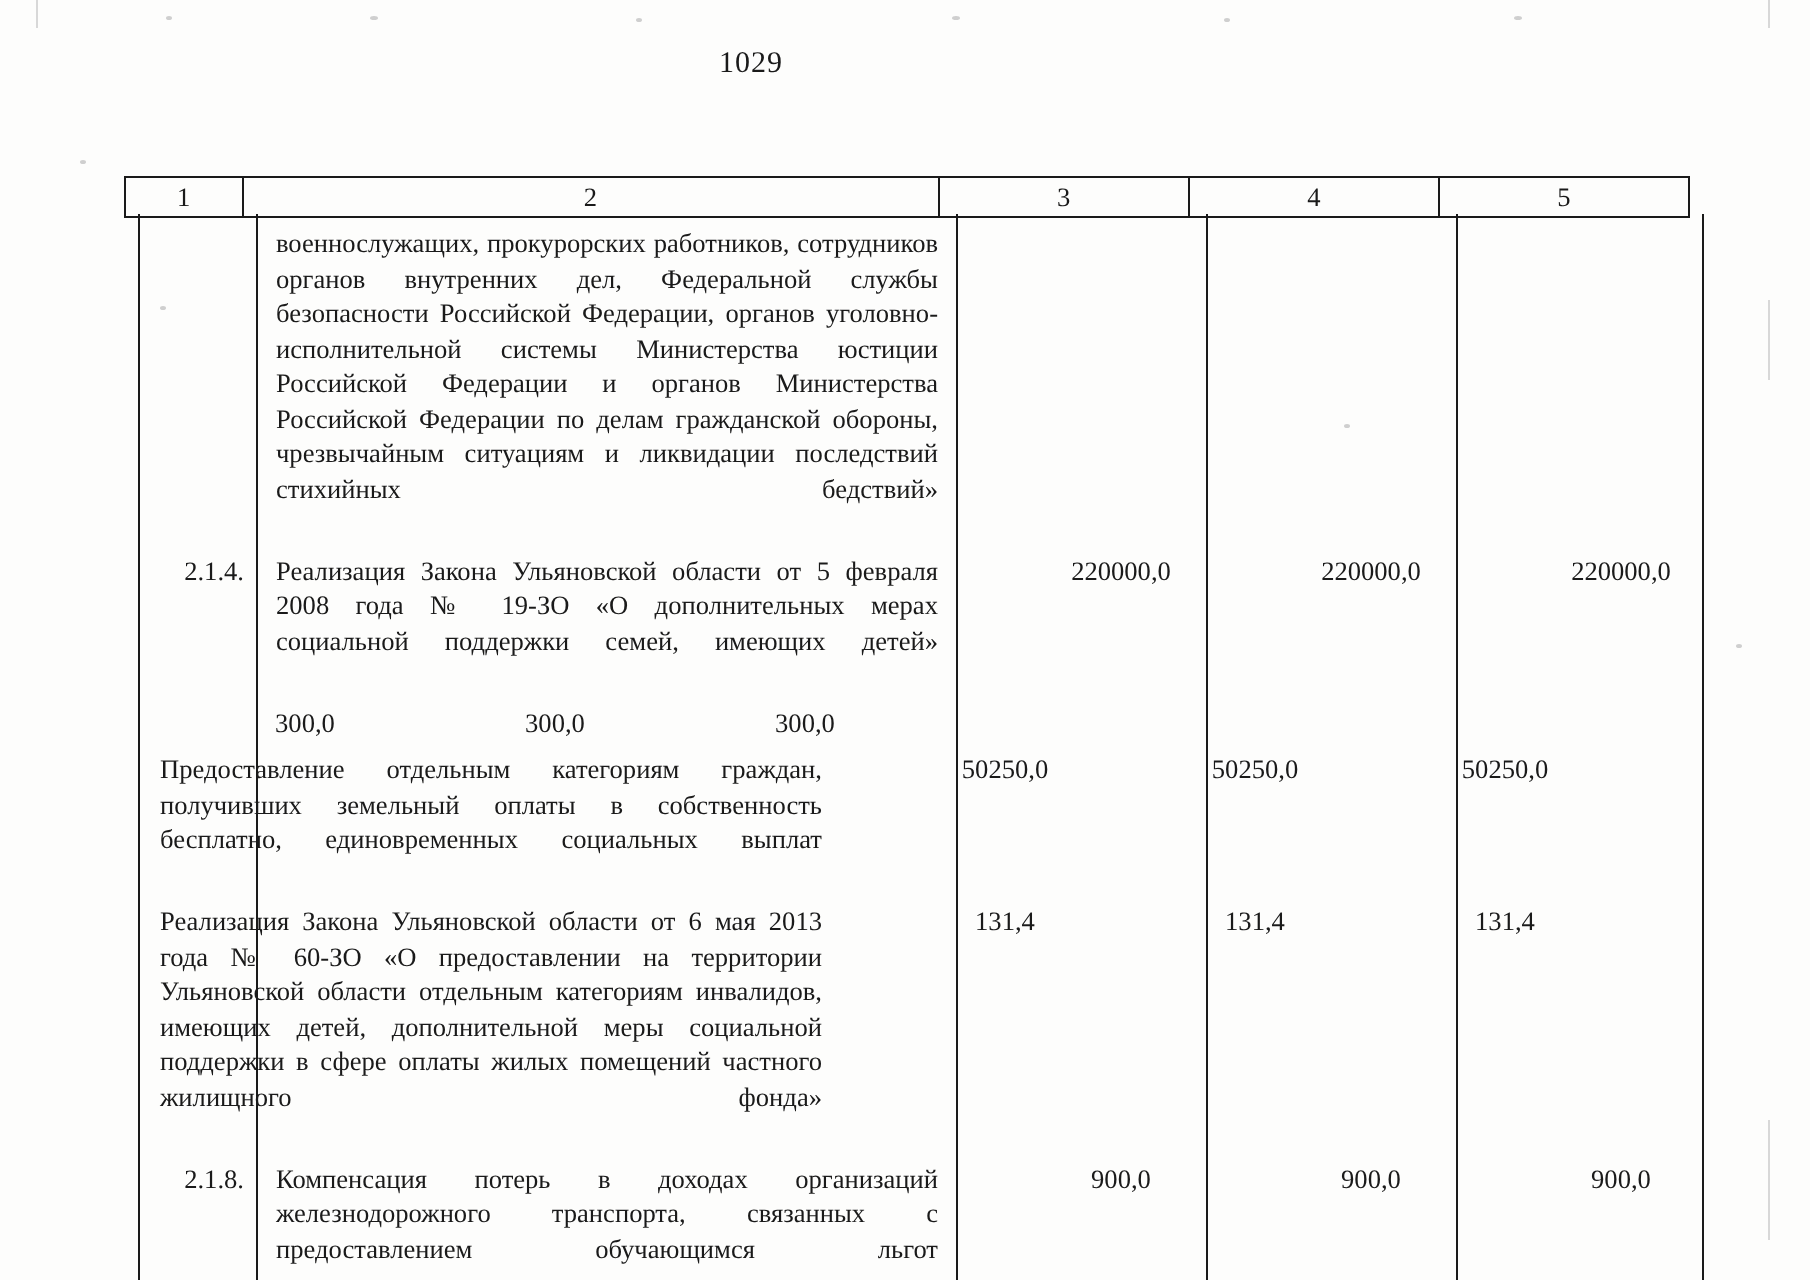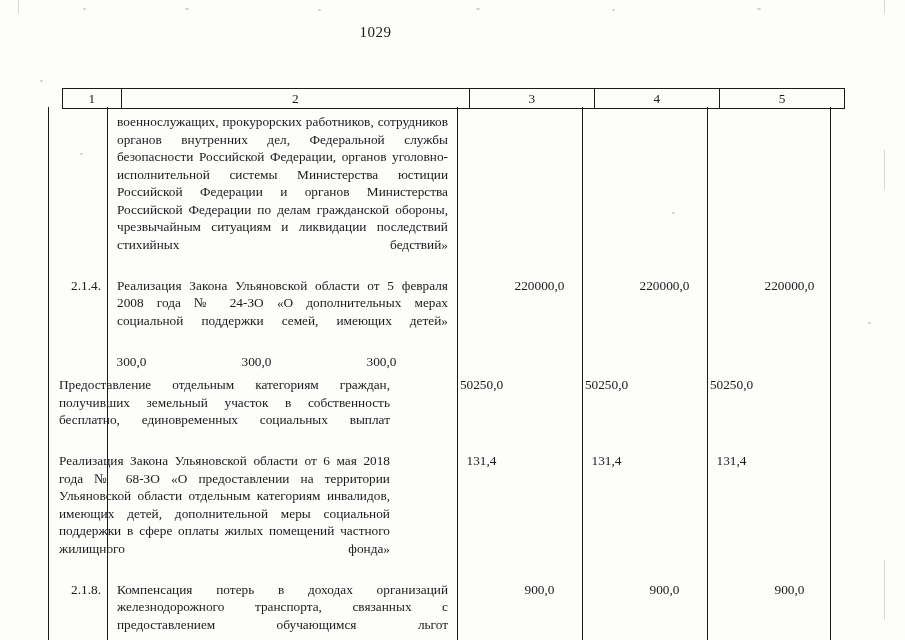--- a/index.html
+++ b/index.html
@@ -65,21 +65,21 @@
   .col-code   { width: 58px; }
   .col-name   { width: 350px; }
   .col-v1     { width: 125px; }
   .col-v2     { width: 125px; }
   .col-v3     { width: 125px; }
 
   
   .body-wrap {
     position: absolute;
     top: 107px;
-    left: 48px;
+    left: 69px;
     width: 783px;
     height: 533px;
     border-left: 1px solid #1a1a1a;
     border-right: 1px solid #1a1a1a;
     box-sizing: border-box;
   }
   .vline {
     position: absolute;
     top: 0;
     bottom: 0;
@@ -181,41 +181,41 @@
       <div class="row">
         <div class="cell c-code"></div>
         <div class="cell c-name justify-block">военнослужащих, прокурорских работников, сотрудников органов внутренних дел, Федеральной службы безопасности Российской Федерации, органов уголовно-исполнительной системы Министерства юстиции Российской Федерации и органов Министерства Российской Федерации по делам гражданской обороны, чрезвычайным ситуациям и ликвидации последствий стихийных бедствий»</div>
         <div class="cell c-val"></div>
         <div class="cell c-val"></div>
         <div class="cell c-val"></div>
       </div>
 
       <div class="row spaced">
         <div class="cell c-code">2.1.4.</div>
-        <div class="cell c-name justify-block">Реализация Закона Ульяновской области от 5 февраля 2008 года № 24-ЗО «О дополнительных мерах социальной поддержки семей, имеющих детей»</div>
+        <div class="cell c-name justify-block">Реализация Закона Ульяновской области от 5 февраля 2008 года № 19-ЗО «О дополнительных мерах социальной поддержки семей, имеющих детей»</div>
         <div class="cell c-val">220000,0</div>
         <div class="cell c-val">220000,0</div>
         <div class="cell c-val">220000,0</div>
       </div>
 
       <div class="row spaced">
         <div class="cell c-val">300,0</div>
         <div class="cell c-val">300,0</div>
         <div class="cell c-val">300,0</div>
       </div>
 
       <div class="row spaced">
-        <div class="cell c-name justify-block">Предоставление отдельным категориям граждан, получивших земельный участок в собственность бесплатно, единовременных социальных выплат</div>
+        <div class="cell c-name justify-block">Предоставление отдельным категориям граждан, получивших земельный оплаты в собственность бесплатно, единовременных социальных выплат</div>
         <div class="cell c-val">50250,0</div>
         <div class="cell c-val">50250,0</div>
         <div class="cell c-val">50250,0</div>
       </div>
 
       <div class="row spaced">
-        <div class="cell c-name justify-block">Реализация Закона Ульяновской области от 6 мая 2018 года № 68-ЗО «О предоставлении на территории Ульяновской области отдельным категориям инвалидов, имеющих детей, дополнительной меры социальной поддержки в сфере оплаты жилых помещений частного жилищного фонда»</div>
+        <div class="cell c-name justify-block">Реализация Закона Ульяновской области от 6 мая 2013 года № 60-ЗО «О предоставлении на территории Ульяновской области отдельным категориям инвалидов, имеющих детей, дополнительной меры социальной поддержки в сфере оплаты жилых помещений частного жилищного фонда»</div>
         <div class="cell c-val">131,4</div>
         <div class="cell c-val">131,4</div>
         <div class="cell c-val">131,4</div>
       </div>
 
       <div class="row spaced">
         <div class="cell c-code">2.1.8.</div>
         <div class="cell c-name justify-block">Компенсация потерь в доходах организаций железнодорожного транспорта, связанных с предоставлением обучающимся льгот</div>
         <div class="cell c-val">900,0</div>
         <div class="cell c-val">900,0</div>

